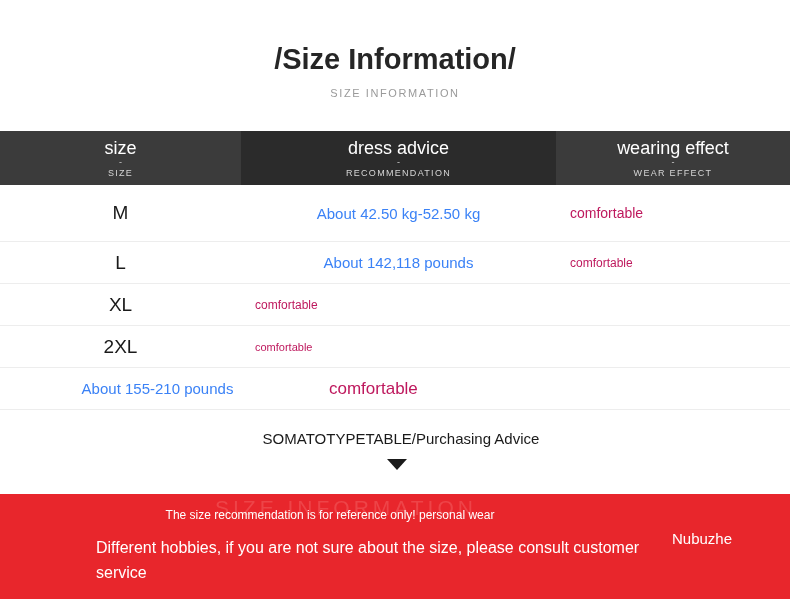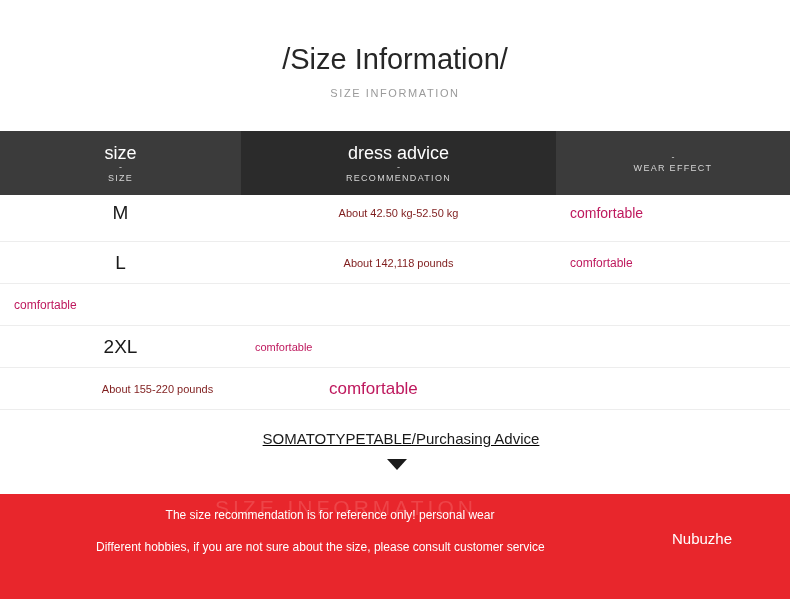--- a/index.html
+++ b/index.html
@@ -23,39 +23,39 @@
 
   
   .title-block {
     padding-top: 42px;
     text-align: center;
   }
   .main-title {
     font-size: 29px;
     color: #262626;
     letter-spacing: 0px;
-    font-weight: 400;
+    font-weight: 700;
     line-height: 34px;
     white-space: pre;
   }
   .sub-title {
     margin-top: 11px;
     font-size: 11px;
     color: #9a9a9a;
     letter-spacing: 1.6px;
     font-weight: 400;
   }
 
   
   .header-row {
     position: absolute;
     top: 131px;
     left: 0;
     width: 790px;
-    height: 64px;
+    height: 54px;
     display: flex;
   }
   .hcell {
     position: relative;
     display: flex;
     flex-direction: column;
     align-items: center;
     justify-content: center;
     color: #ffffff;
     box-sizing: border-box;
@@ -110,22 +110,22 @@
   }
   .cell-size {
     width: 241px;
     text-align: center;
     font-size: 19px;
     color: #1a1a1a;
   }
   .cell-advice {
     width: 315px;
     text-align: center;
-    font-size: 11px;
-    color: #7f1d1d;
+    font-size: 15px;
+    color: #3b82f6;
   }
   .cell-effect {
     width: 234px;
     padding-left: 14px;
     box-sizing: border-box;
     color: #be185d;
     font-size: 13px;
     line-height: 16px;
   }
   .cell-effect.e-m {
@@ -142,21 +142,20 @@
     width: 100px;
   }
 
   
   .note-row {
     position: absolute;
     top: 430px;
     left: 0;
     width: 790px;
     text-align: center;
-    text-decoration: underline;
   }
   .note-text {
     font-size: 15px;
     color: #1a1a1a;
     padding-left: 12px;
   }
   .arrow {
     margin-top: 12px;
     width: 0;
     height: 0;
@@ -196,21 +195,21 @@
     width: 660px;
     text-align: center;
     font-size: 12px;
     color: #ffffff;
   }
   .banner-line2 {
     position: absolute;
     top: 41px;
     left: 96px;
     width: 560px;
-    font-size: 12px;
+    font-size: 16px;
     color: #ffffff;
     line-height: 25px;
   }
   .brand {
     position: absolute;
     top: 36px;
     left: 672px;
     font-size: 15px;
     color: #ffffff;
   }
@@ -230,50 +229,52 @@
       <div class="h-main">size</div>
       <div class="h-dash">-</div>
       <div class="h-sub">SIZE</div>
     </div>
     <div class="hcell hcell-2">
       <div class="h-main">dress advice</div>
       <div class="h-dash">-</div>
       <div class="h-sub">RECOMMENDATION</div>
     </div>
     <div class="hcell hcell-3">
+      <div class="h-main">wearing effect</div>
       <div class="h-dash">-</div>
       <div class="h-sub">WEAR EFFECT</div>
     </div>
   </div>
 
   <div class="table-body">
 
     <div class="row first">
       <div class="cell-size">M</div>
       <div class="cell-advice">About 42.50 kg-52.50 kg</div>
       <div class="cell-effect e-m">comfortable</div>
     </div>
 
     <div class="row">
       <div class="cell-size">L</div>
       <div class="cell-advice">About 142,118 pounds</div>
       <div class="cell-effect e-l">comfortable</div>
     </div>
 
     <div class="row">
+      <div class="cell-size">XL</div>
       <div class="cell-effect e-xl">comfortable</div>
     </div>
 
     <div class="row">
       <div class="cell-size">2XL</div>
       <div class="cell-effect e-2xl">comfortable</div>
     </div>
 
     <div class="row">
-      <div class="cell-advice">About 155-220 pounds</div>
+      <div class="cell-advice">About 155-210 pounds</div>
       <div class="cell-effect e-3xl">comfortable</div>
     </div>
 
   </div>
 
   <div class="note-row">
     <div class="note-text">SOMATOTYPETABLE/Purchasing Advice</div>
     <div class="arrow"></div>
   </div>
 

